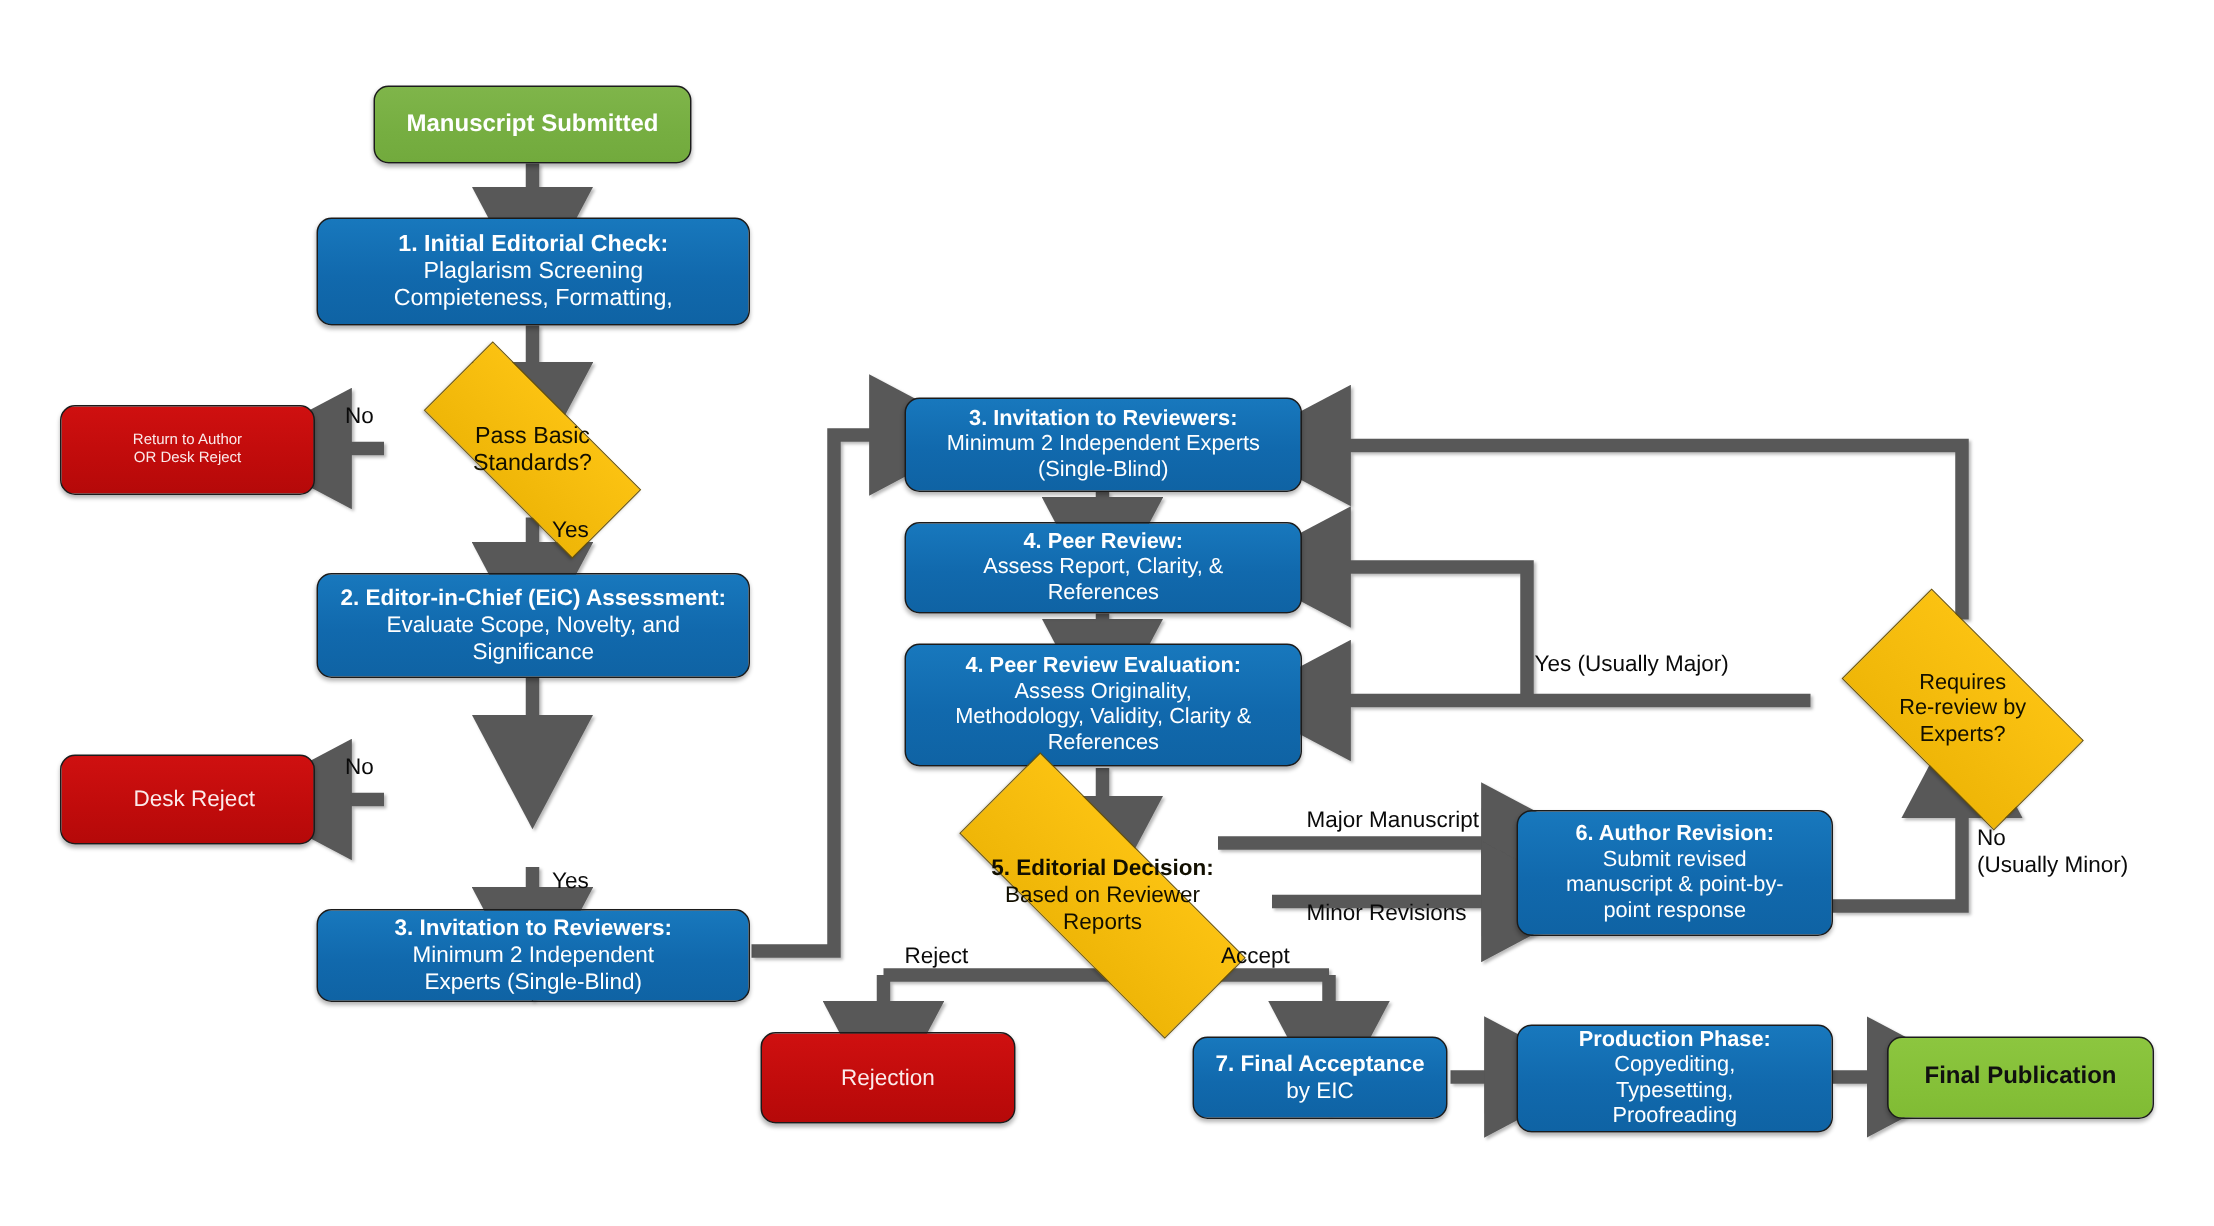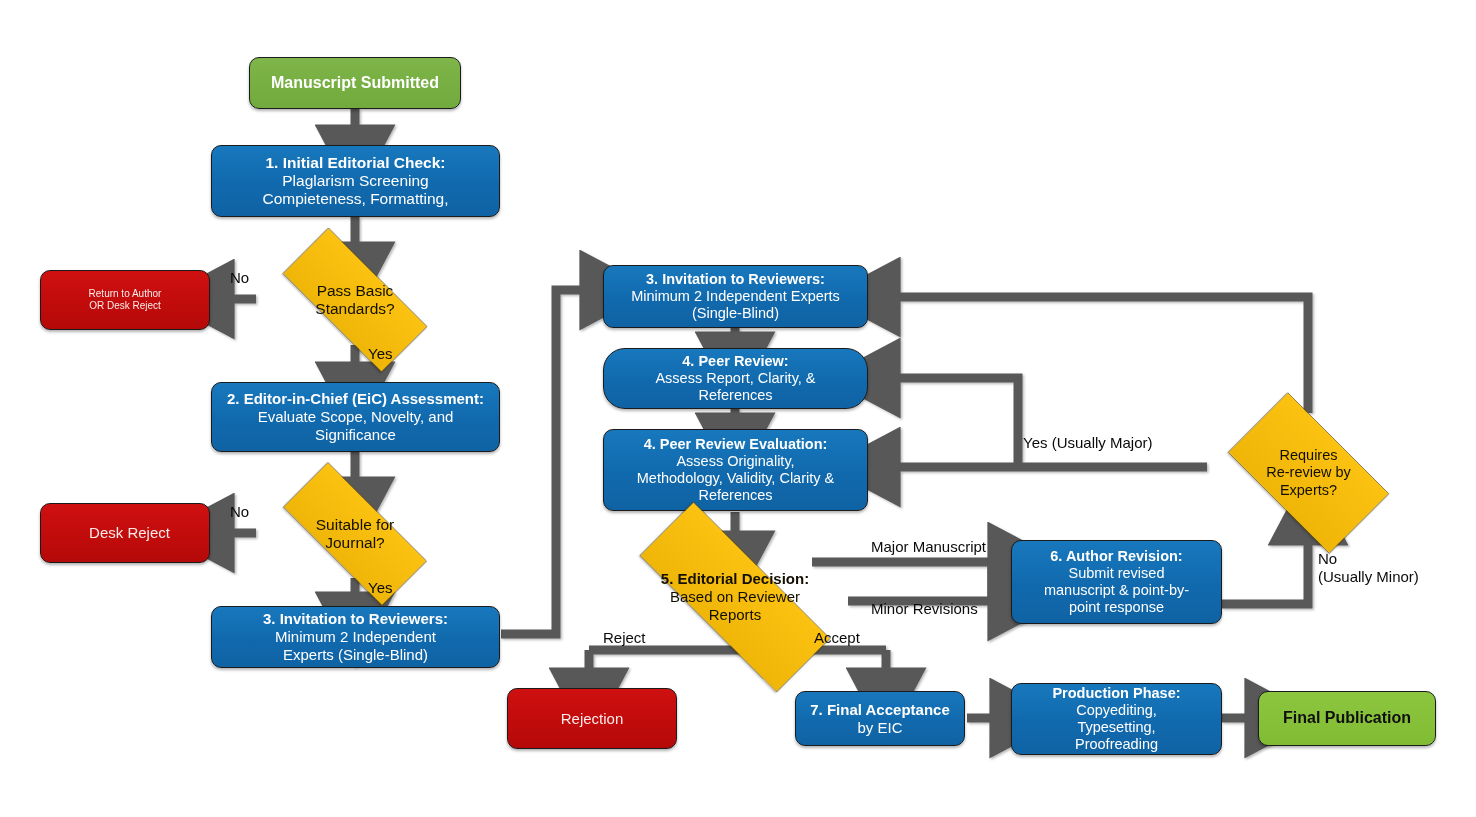--- a/index.html
+++ b/index.html
@@ -208,27 +208,20 @@
     </div>
 
     <div class="node box blue" style="left:211px; top:382px; width:289px; height:70px; font-size:15px;">
       <span class="inner">
         <span class="title">2. Editor-in-Chief (EiC) Assessment:</span>
         <span class="sub">Evaluate Scope, Novelty, and</span>
         <span class="sub">Significance</span>
       </span>
     </div>
 
-    <div class="diamond" style="left:256px; top:489px; width:198px; height:90px;">
-      <div class="shape"></div>
-      <div class="dlabel" style="font-size:15.5px;">
-        <span class="sub">Suitable for</span>
-        <span class="sub">Journal?</span>
-      </div>
-    </div>
 
     <div class="node box red" style="left:40px; top:503px; width:170px; height:60px; font-size:15px;padding-left:17px;">
       <span class="inner">Desk Reject</span>
     </div>
 
     <div class="node box blue" style="left:211px; top:606px; width:289px; height:62px; font-size:15px;">
       <span class="inner">
         <span class="title">3. Invitation to Reviewers:</span>
         <span class="sub">Minimum 2 Independent</span>
         <span class="sub">Experts (Single-Blind)</span>
@@ -236,21 +229,21 @@
     </div>
 
     <div class="node box blue" style="left:603px; top:265px; width:265px; height:63px; font-size:14.5px;">
       <span class="inner">
         <span class="title">3. Invitation to Reviewers:</span>
         <span class="sub">Minimum 2 Independent Experts</span>
         <span class="sub">(Single-Blind)</span>
       </span>
     </div>
 
-    <div class="node box blue" style="left:603px; top:348px; width:265px; height:61px; font-size:14.5px;border-radius:22px;">
+    <div class="node box blue" style="left:603px; top:348px; width:265px; height:61px; font-size:14.5px;">
       <span class="inner">
         <span class="title">4. Peer Review:</span>
         <span class="sub">Assess Report, Clarity, &amp;</span>
         <span class="sub">References</span>
       </span>
     </div>
 
     <div class="node box blue" style="left:603px; top:429px; width:265px; height:82px; font-size:14.5px;">
       <span class="inner">
         <span class="title">4. Peer Review Evaluation:</span>

